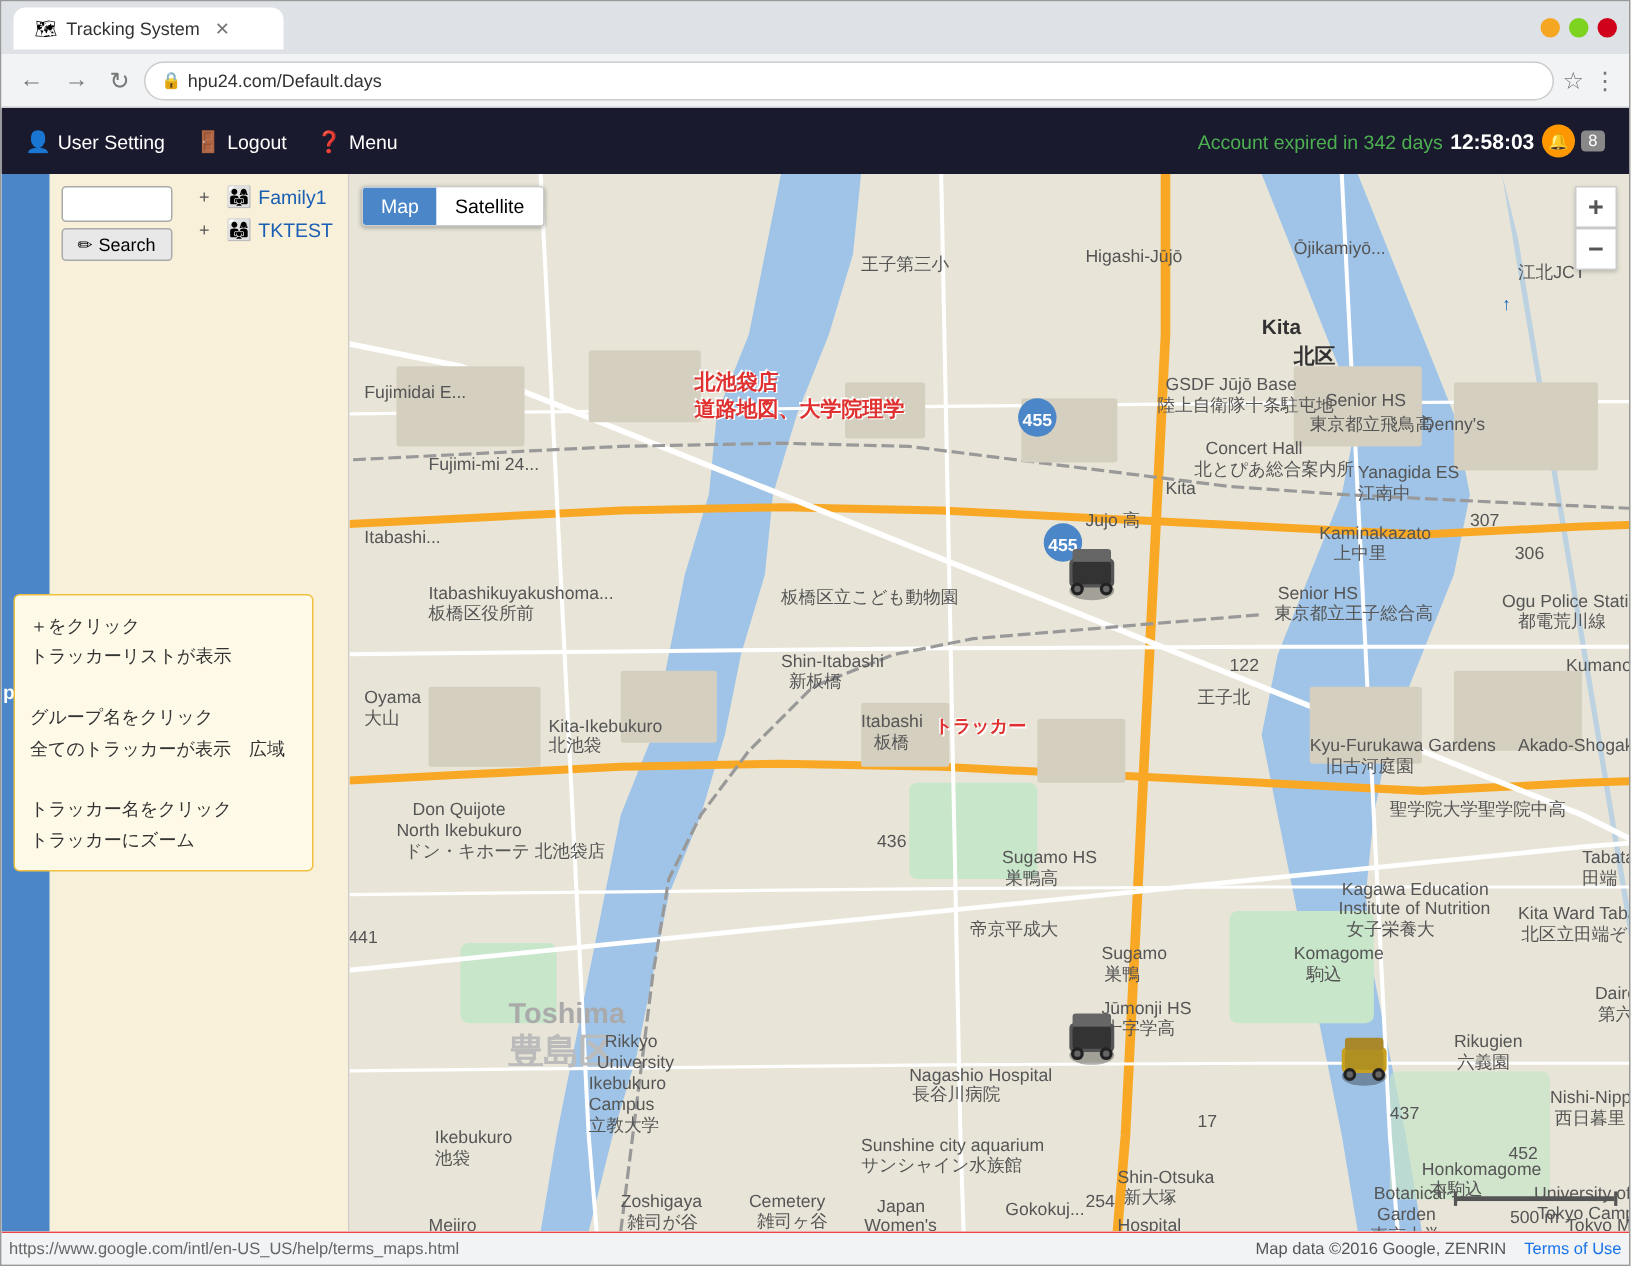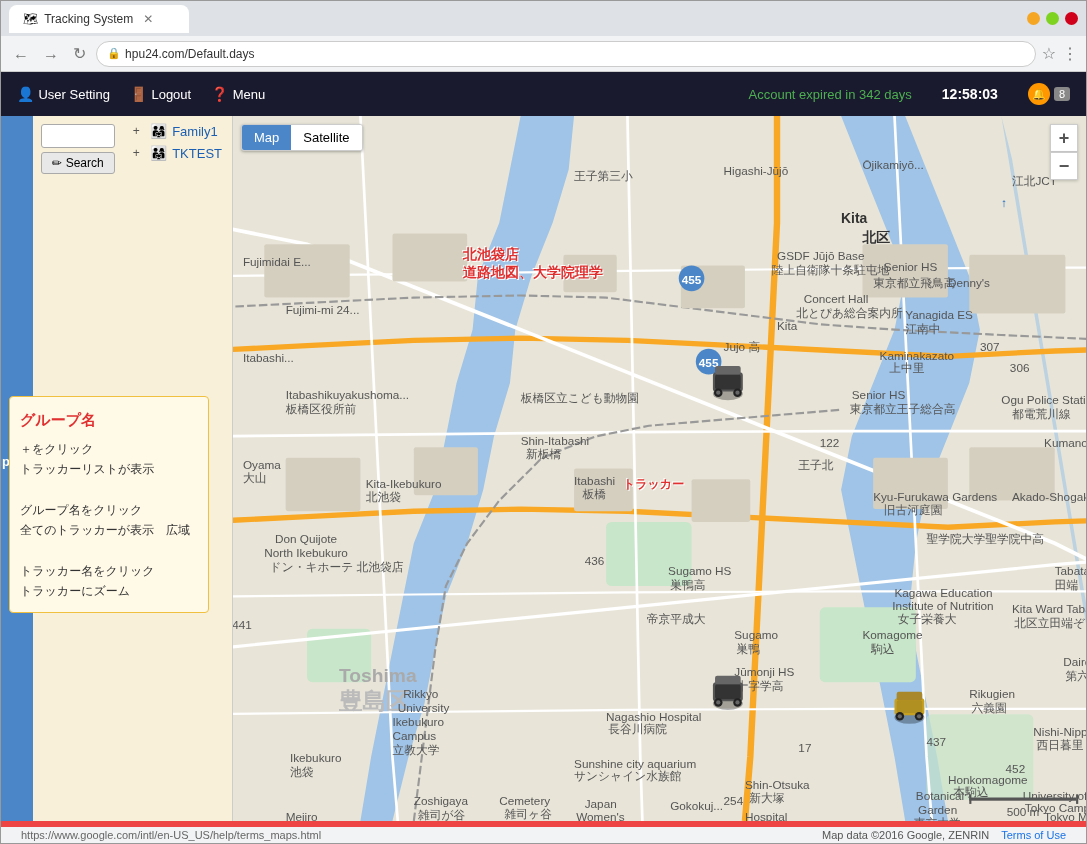--- a/index.html
+++ b/index.html
@@ -27,21 +27,21 @@
     .menu-dots { background: none; border: none; cursor: pointer; font-size: 16px; color: #777; }
 
     
     .app-container { flex: 1; display: flex; flex-direction: column; overflow: hidden; }
 
     .app-header { height: 44px; background: #1a1a2e; display: flex; align-items: center; padding: 0 16px; gap: 0; }
     .app-logo { color: #fff; font-size: 20px; font-weight: bold; min-width: 200px; }
     .header-nav { display: flex; align-items: center; gap: 20px; flex: 1; }
     .header-btn { color: #fff; font-size: 13px; display: flex; align-items: center; gap: 4px; cursor: pointer; background: none; border: none; }
     .header-btn-icon { font-size: 14px; }
-    .header-right { margin-left: auto; display: flex; align-items: center; gap: 30px; }
+    .header-right { margin-left: auto; display: flex; align-items: center; gap: 5px; }
     .account-status { color: #4CAF50; font-size: 13px; }
     .time-display { color: #fff; font-size: 14px; font-weight: bold; }
     .notif-badge { background: #ff9800; color: #fff; border-radius: 50%; width: 22px; height: 22px; display: flex; align-items: center; justify-content: center; font-size: 11px; font-weight: bold; position: relative; cursor: pointer; }
     .event-count-badge { background: #888; color: #fff; border-radius: 3px; padding: 1px 5px; font-size: 11px; margin-left: 2px; }
 
     
     .main-content { flex: 1; display: flex; overflow: hidden; }
 
     
     .sidebar { width: 232px; background: #f8f0d8; border-right: 1px solid #ccc; display: flex; flex-direction: row; position: relative; justify-content: flex-end; }
@@ -69,21 +69,21 @@
     .map-type-btn { padding: 5px 12px; font-size: 13px; cursor: pointer; border: none; background: #fff; }
     .map-type-btn.active { background: #4a86c8; color: #fff; }
 
     .zoom-controls { position: absolute; top: 8px; right: 8px; z-index: 10; display: flex; flex-direction: column; }
     .zoom-btn { width: 28px; height: 28px; background: #fff; border: 1px solid #ccc; display: flex; align-items: center; justify-content: center; cursor: pointer; font-size: 18px; font-weight: bold; color: #555; box-shadow: 0 1px 3px rgba(0,0,0,0.2); }
 
     
     .map-svg { width: 100%; height: 100%; position: absolute; top: 0; left: 0; }
 
     
-    .status-bar { height: 22px; background: #f1f3f4; border-top: 6px solid #ef4444; display: flex; align-items: center; padding: 0 20px; font-size: 11px; color: #666; }
+    .status-bar { height: 22px; background: #f1f3f4; border-top: 1px solid #ef4444; display: flex; align-items: center; padding: 0 5px; font-size: 11px; color: #666; }
     .map-attribution { margin-left: auto; font-size: 11px; color: #555; }
     .terms-link { color: #1a73e8; text-decoration: none; }
 
     
     .callout { position: absolute; z-index: 20; pointer-events: none; }
     .callout-text { color: #e03030; font-size: 14px; font-weight: bold; text-shadow: 1px 1px 0 #fff, -1px -1px 0 #fff; white-space: nowrap; }
     .road-highway { stroke: #f9a825; stroke-width: 6; fill: none; }
     .water { fill: #9fc4e8; }
     .park { fill: #c8e6c9; }
     .map-label { font-size: 11px; fill: #555; font-family: Arial, sans-serif; }
@@ -167,21 +167,20 @@
             <span class="group-name">Family1</span>
           </div>
           <div class="group-item">
             <span class="group-expand">+</span>
             <span class="group-icon">👨‍👩‍👧</span>
             <span class="group-name">TKTEST</span>
           </div>
         </div>
 
         <div class="sidebar-annotation">
-          <div class="annotation-title">グループ名</div>
           <div>＋をクリック</div>
           <div>トラッカーリストが表示</div>
           <br>
           <div>グループ名をクリック</div>
           <div>全てのトラッカーが表示　広域</div>
           <br>
           <div>トラッカー名をクリック</div>
           <div>トラッカーにズーム</div>
         </div>
       </div>

